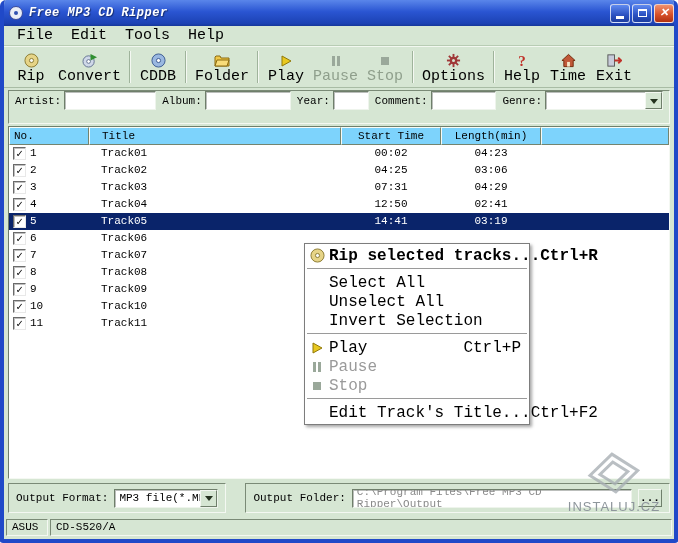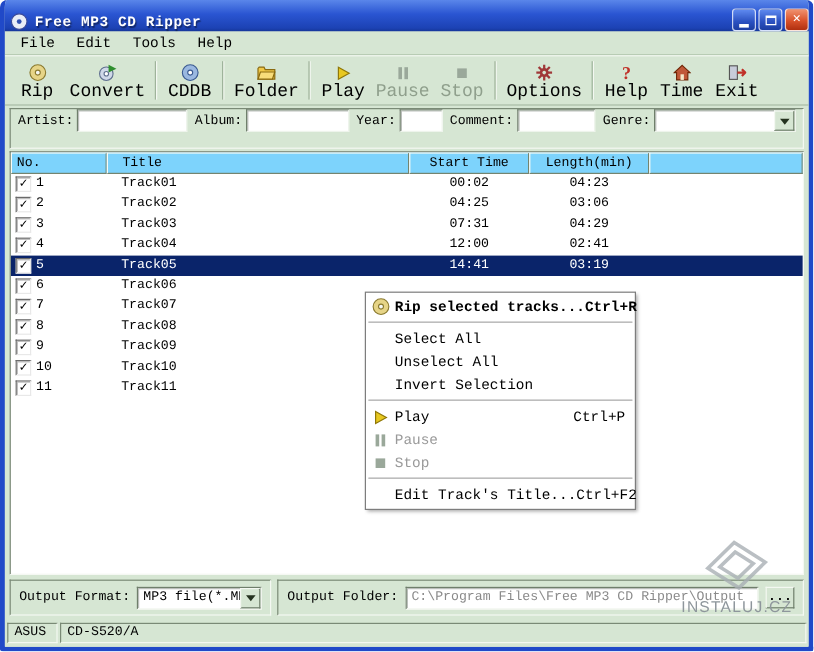--- a/index.html
+++ b/index.html
@@ -13,38 +13,38 @@
     border-radius:6px 6px 3px 3px;
     display:flex; flex-direction:column; overflow:hidden;
   }
 
   
   .titlebar {
     height:26px; flex:0 0 26px;
     margin:0 -4px; 
     background:linear-gradient(180deg,#5a86ea 0%, #2a55d2 45%, #1c42b4 90%, #16379a 100%);
     border-radius:6px 6px 0 0;
-    display:flex; align-items:flex-end; padding:0 4px 0 8px;
+    display:flex; align-items:center; padding:0 4px 0 8px;font-style:italic;
   }
   .app-icon { width:16px; height:16px; margin-right:5px; display:inline-flex; }
   .titletext { color:#fff; font-weight:bold; font-size:12px; letter-spacing:0.5px; text-shadow:1px 1px 1px rgba(0,0,0,0.45); flex:1; white-space:nowrap; }
   .winbtns { display:flex; gap:2px; }
   .winbtn {
     width:20px; height:19px; border-radius:3px; border:1px solid rgba(255,255,255,0.75);
     display:flex; align-items:center; justify-content:center; color:#fff; cursor:default;
   }
   .winbtn.minmax { background:linear-gradient(180deg,#5f8af0,#2a50c0 60%,#1c3da0); }
   .winbtn.close { background:linear-gradient(180deg,#f0916f,#d8512a 55%,#b03010); }
   .glyph-min { width:8px; height:3px; background:#fff; margin-top:9px; }
   .glyph-max { width:9px; height:8px; border:1px solid #fff; border-top:2px solid #fff; }
   .glyph-x::before { content:"✕"; font-size:11px; font-weight:bold; line-height:1; }
 
   
   .menubar { height:20px; flex:0 0 20px; display:flex; align-items:center; padding-left:4px; border-bottom:1px solid #b8ccb4; }
-  .menu-item { padding:2px 9px; font-size:12px; }
+  .menu-item { padding:2px 9px; font-size:15px; }
 
   
   .toolbar { height:42px; flex:0 0 42px; display:flex; align-items:center; padding:1px 4px; border-top:1px solid #f2f8f0; border-bottom:1px solid #a8bca4; }
   .tb-btn { min-width:46px; height:38px; display:flex; flex-direction:column; align-items:center; justify-content:center; gap:2px; padding:0 4px; }
   .tb-btn .tb-icon { height:16px; display:flex; align-items:center; }
   .tb-label { font-size:15px; line-height:11px; }
   .tb-btn.disabled .tb-label { color:#8f9f8c; }
   .tb-sep { width:0; height:32px; border-left:1px solid #9fb39b; border-right:1px solid #f4f8f2; margin:0 4px; }
 
   
@@ -89,32 +89,32 @@
     box-shadow:inset 1px 1px 0 rgba(0,0,0,0.25);
     display:flex; align-items:center; justify-content:center;
   }
   .checkbox::after { content:"✓"; color:#000; font-size:11px; line-height:10px; font-weight:bold; }
 
   
   .context-menu {
     position:absolute; left:300px; top:243px; width:226px;
     background:#fff; border:1px solid #7d7d7d;
     box-shadow:2px 2px 3px rgba(0,0,0,0.35);
-    padding:2px 0; z-index:10; font-size:12px;
+    padding:2px 0; z-index:10; font-size:16px;
   }
   .cm-item { display:flex; align-items:center; height:19px; }
   .cm-icon { width:24px; flex:0 0 24px; display:flex; align-items:center; justify-content:center; }
   .cm-label { flex:1; white-space:nowrap; }
   .cm-shortcut { padding-right:8px; white-space:nowrap; }
   .cm-item.bold { font-weight:bold; }
   .cm-item.disabled { color:#9a9a9a; }
   .cm-sep { height:0; border-top:1px solid #9a9a9a; border-bottom:1px solid #fff; margin:3px 2px; }
 
   
-  .bottom-row { flex:0 0 38px; display:flex; align-items:center; gap:5px; padding:3px 4px; }
+  .bottom-row { flex:0 0 38px; display:flex; align-items:center; gap:19px; padding:3px 4px; }
   .panel { height:30px; display:flex; align-items:center; padding:0 7px; gap:6px; }
   .panel-format { flex:0 0 218px; }
   .panel-folder { flex:1; }
   .combo-format { width:104px; }
   .folder-path { flex:1; color:#8a8a8a; display:flex; align-items:center; overflow:hidden; }
   .browse-btn { width:24px; height:18px; background:#d6e6d3; border:1px solid; border-color:#f4f8f2 #6f7f6b #6f7f6b #f4f8f2; display:flex; align-items:center; justify-content:center; font-weight:bold; }
 
   
   .statusbar { flex:0 0 22px; display:flex; gap:2px; padding:2px 2px; }
   .sb-cell { height:17px; line-height:15px; padding:0 5px; white-space:nowrap; }
@@ -332,21 +332,21 @@
           <div class="cell col-start">07:31</div>
           <div class="cell col-len">04:29</div>
           <div class="cell col-fill"></div>
         </div>
         <div class="trow">
           <div class="cell col-no">
             <span class="checkbox"></span>
             <span class="row-no">4</span>
           </div>
           <div class="cell col-title">Track04</div>
-          <div class="cell col-start">12:00</div>
+          <div class="cell col-start">12:50</div>
           <div class="cell col-len">02:41</div>
           <div class="cell col-fill"></div>
         </div>
         <div class="trow selected">
           <div class="cell col-no">
             <span class="checkbox"></span>
             <span class="row-no">5</span>
           </div>
           <div class="cell col-title">Track05</div>
           <div class="cell col-start">14:41</div>

